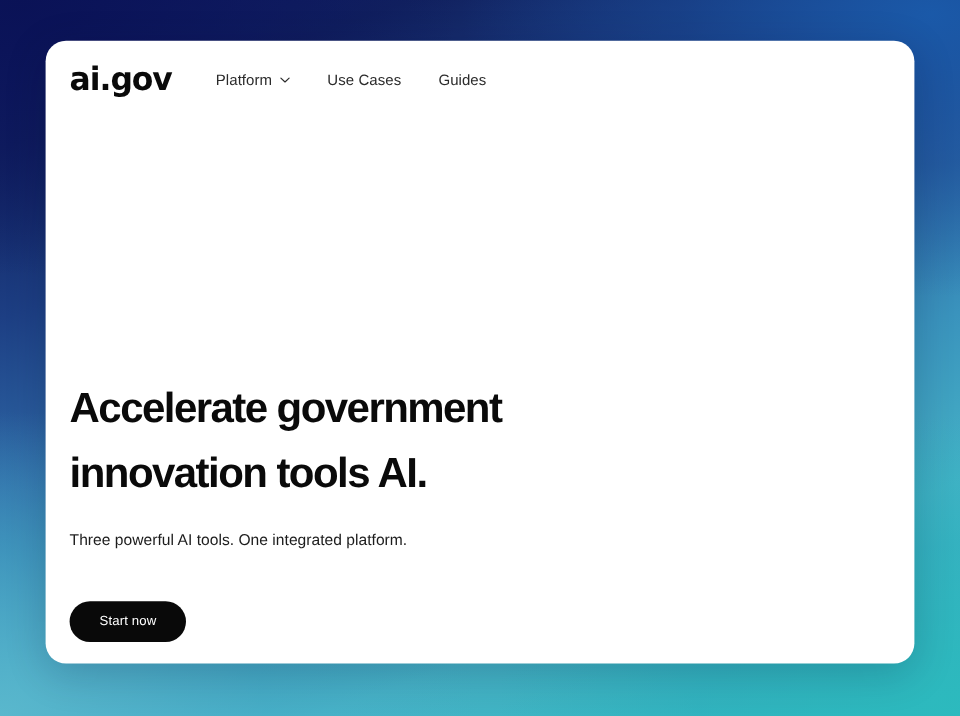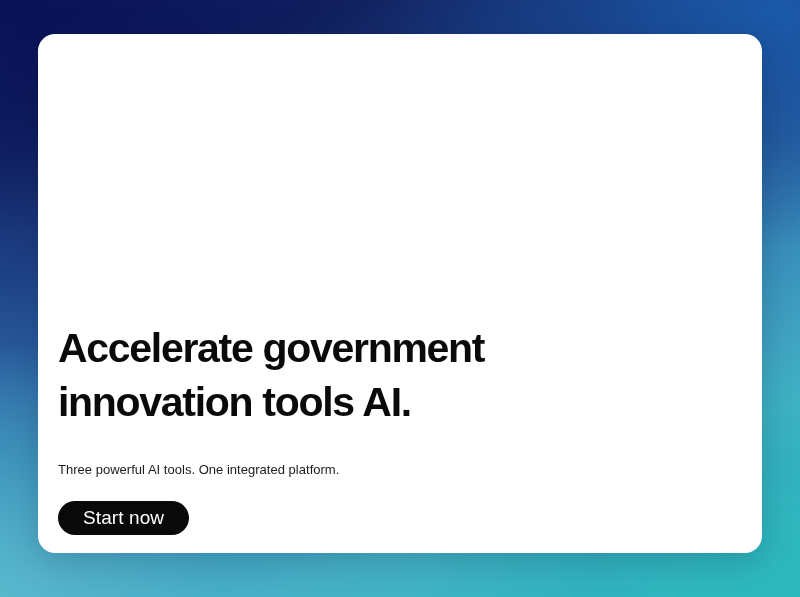--- a/index.html
+++ b/index.html
@@ -137,33 +137,33 @@
   }
   .chevron-down svg { display: block; }
 
   
   .hero {
     margin-top: auto;
     padding: 0 20px 18px 20px;
   }
 
   .headline {
-    font-size: 41px;
+    font-size: 35px;
     font-weight: 700;
     line-height: 54px;
     letter-spacing: -1.3px;
     color: #0a0a0a;
     max-width: 520px;
     font-family: "Liberation Sans", sans-serif;
   }
 
   .headline .line { display: block; }
 
   .subtitle {
-    margin-top: 32px;
+    margin-top: 19px;
     font-size: 13px;
     font-weight: 400;
     color: #1c1c1c;
     letter-spacing: 0.02px;
     line-height: 1.4;
   }
 
   .cta-row {
     margin-top: 22px;
   }
@@ -172,40 +172,65 @@
     display: inline-flex;
     align-items: center;
     justify-content: center;
     height: 34px;
     padding: 0 25px;
     border: none;
     border-radius: 999px;
     background: #090909;
     color: #ffffff;
     font-family: "Liberation Sans", sans-serif;
-    font-size: 19px;
+    font-size: 11px;
     font-weight: 400;
     letter-spacing: 0.1px;
     cursor: pointer;
     white-space: nowrap;
+    margin-top: 20px;
   }
 </style>
 </head>
 <body>
 
 <div class="bg-root">
   <div class="bg-base"></div>
   <div class="bg-tint-tr"></div>
   <div class="bg-tint-tl"></div>
   <div class="bg-tint-bl"></div>
   <div class="bg-tint-br"></div>
 </div>
 
 <div class="card">
 
+  <nav class="navbar">
+    <div class="logo">ai.gov</div>
+
+    <div class="nav-links">
+
+      <div class="nav-link">
+        <span>Platform</span>
+        <span class="chevron-down">
+          <svg width="9" height="9" viewBox="0 0 10 10" fill="none">
+            <path d="M1.2 3.4 L5 7.0 L8.8 3.4" stroke="#2b2b2b" stroke-width="1.1" stroke-linecap="round" stroke-linejoin="round"></path>
+          </svg>
+        </span>
+      </div>
+
+      <div class="nav-link">
+        <span>Use Cases</span>
+      </div>
+
+      <div class="nav-link">
+        <span>Guides</span>
+      </div>
+
+    </div>
+  </nav>
 
   <div class="hero">
 
     <h1 class="headline">
       <span class="line">Accelerate government</span>
       <span class="line">innovation tools AI.</span>
     </h1>
 
     <p class="subtitle">Three powerful AI tools. One integrated platform.</p>
 

